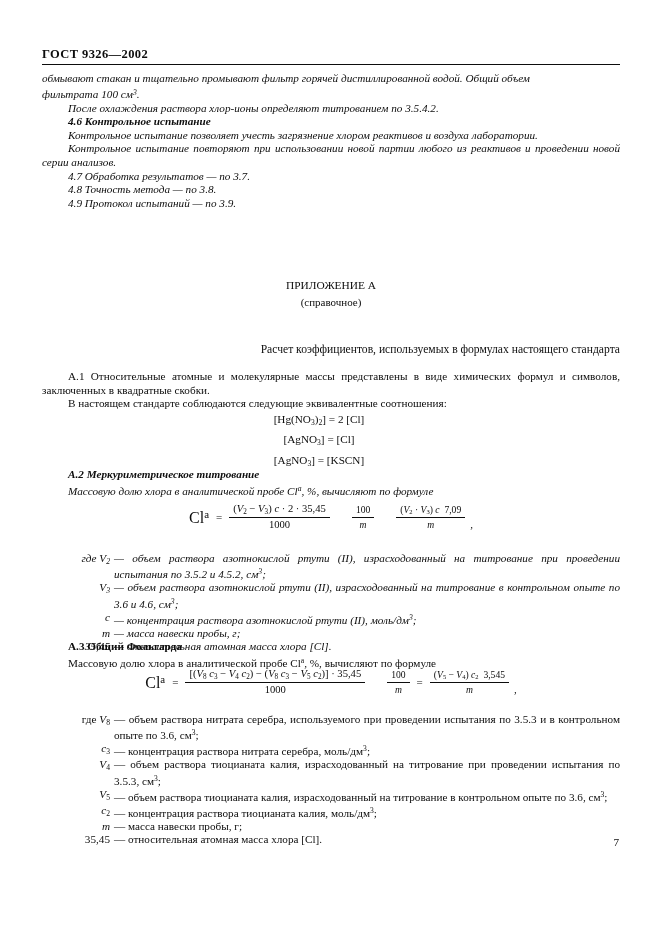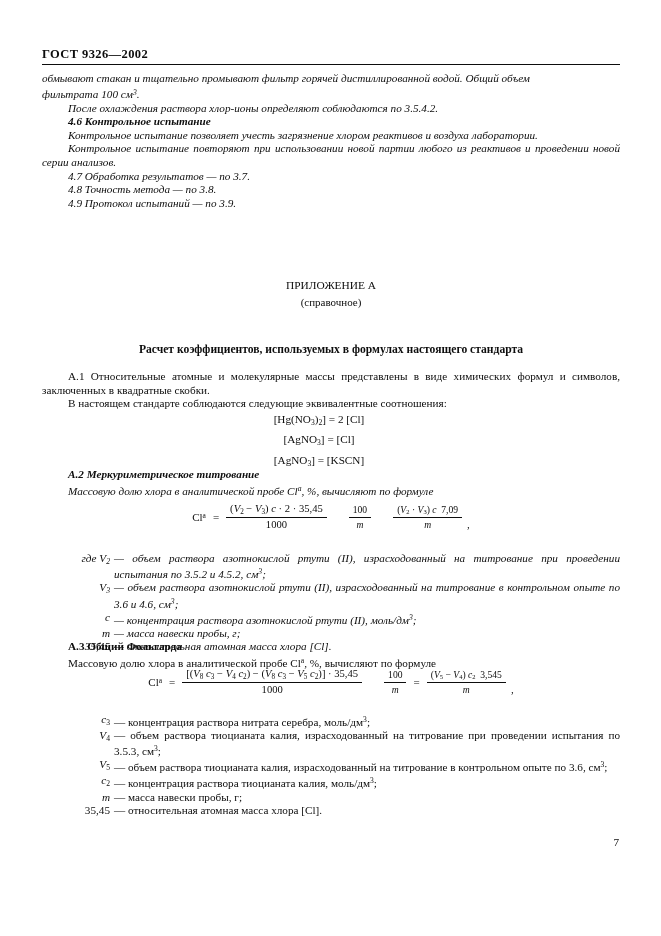--- a/index.html
+++ b/index.html
@@ -91,23 +91,23 @@
     width: 578px;
     text-align: center;
     font-size: 11.0px;
   }
 
   .app-title {
     position: absolute;
     left: 42px;
     top: 343px;
     width: 578px;
-    text-align: center;
+    text-align: right;
     font-size: 11.6px;
-    font-weight: bold;
+    font-weight: normal;
   }
 
   .block-a1 {
     position: absolute;
     left: 42px;
     top: 370px;
     width: 578px;
   }
   p.rom {
     font-size: 11.2px;
@@ -157,21 +157,21 @@
     align-items: center;
     font-size: 10.6px;
   }
 
   .f-row {
     display: flex;
     align-items: center;
     gap: 5px;
     white-space: nowrap;
   }
-  .f-lhs { font-size: 11px; }
+  .f-lhs { font-size: 16px; }
   .f-eq  { font-size: 11px; padding: 0 2px; }
 
   .frac {
     display: inline-flex;
     flex-direction: column;
     align-items: center;
     vertical-align: middle;
     line-height: 1.18;
   }
   .frac .num {
@@ -258,21 +258,21 @@
   <div class="header">
     <span class="header-title">ГОСТ 9326—2002</span>
   </div>
   <div class="header-rule"></div>
 
   <div class="content">
     <p class="body-it">
       <span>обмывают стакан и тщательно промывают фильтр горячей дистиллированной водой. Общий объем</span>
       <span><br><span>фильтрата 100 см</span><sup>3</sup><span>.</span></span>
     </p>
-    <p class="body-it ind">После охлаждения раствора хлор-ионы определяют соблюдаются по 3.5.4.2.</p>
+    <p class="body-it ind">После охлаждения раствора хлор-ионы определяют титрованием по 3.5.4.2.</p>
     <p class="head-it">4.6 Контрольное испытание</p>
     <p class="body-it ind">Контрольное испытание позволяет учесть загрязнение хлором реактивов и воздуха лаборатории.</p>
     <p class="body-it ind">Контрольное испытание повторяют при использовании новой партии любого из реактивов и проведении новой серии анализов.</p>
     <p class="body-it ind">4.7 Обработка результатов — по 3.7.</p>
     <p class="body-it ind">4.8 Точность метода — по 3.8.</p>
     <p class="body-it ind">4.9 Протокол испытаний — по 3.9.</p>
   </div>
 
   <div class="appendix-head">ПРИЛОЖЕНИЕ А</div>
   <div class="appendix-sub">(справочное)</div>
@@ -378,20 +378,24 @@
         <span class="num">(<var>V</var><sub>5</sub> − <var>V</var><sub>4</sub>) <var>c</var><sub>2</sub> &nbsp;3,545</span>
         <span class="bar"></span>
         <span class="den"><var>m</var></span>
       </span>
       <span class="comma-tail">,</span>
     </div>
   </div>
 
   <div class="where2">
     <div class="wrow">
+      <span class="sym w-lead">где <var>V</var><sub>8</sub></span>
+      <span class="txt">— объем раствора нитрата серебра, используемого при проведении испытания по 3.5.3 и в контрольном опыте по 3.6, см<sup>3</sup>;</span>
+    </div>
+    <div class="wrow">
       <span class="sym w-pad"><var>c</var><sub>3</sub></span>
       <span class="txt">— концентрация раствора нитрата серебра, моль/дм<sup>3</sup>;</span>
     </div>
     <div class="wrow">
       <span class="sym w-pad"><var>V</var><sub>4</sub></span>
       <span class="txt">— объем  раствора тиоцианата  калия,  израсходованный на титрование при проведении испытания по 3.5.3, см<sup>3</sup>;</span>
     </div>
     <div class="wrow">
       <span class="sym w-pad"><var>V</var><sub>5</sub></span>
       <span class="txt">— объем раствора тиоцианата калия, израсходованный на титрование в контрольном опыте по 3.6, см<sup>3</sup>;</span>

